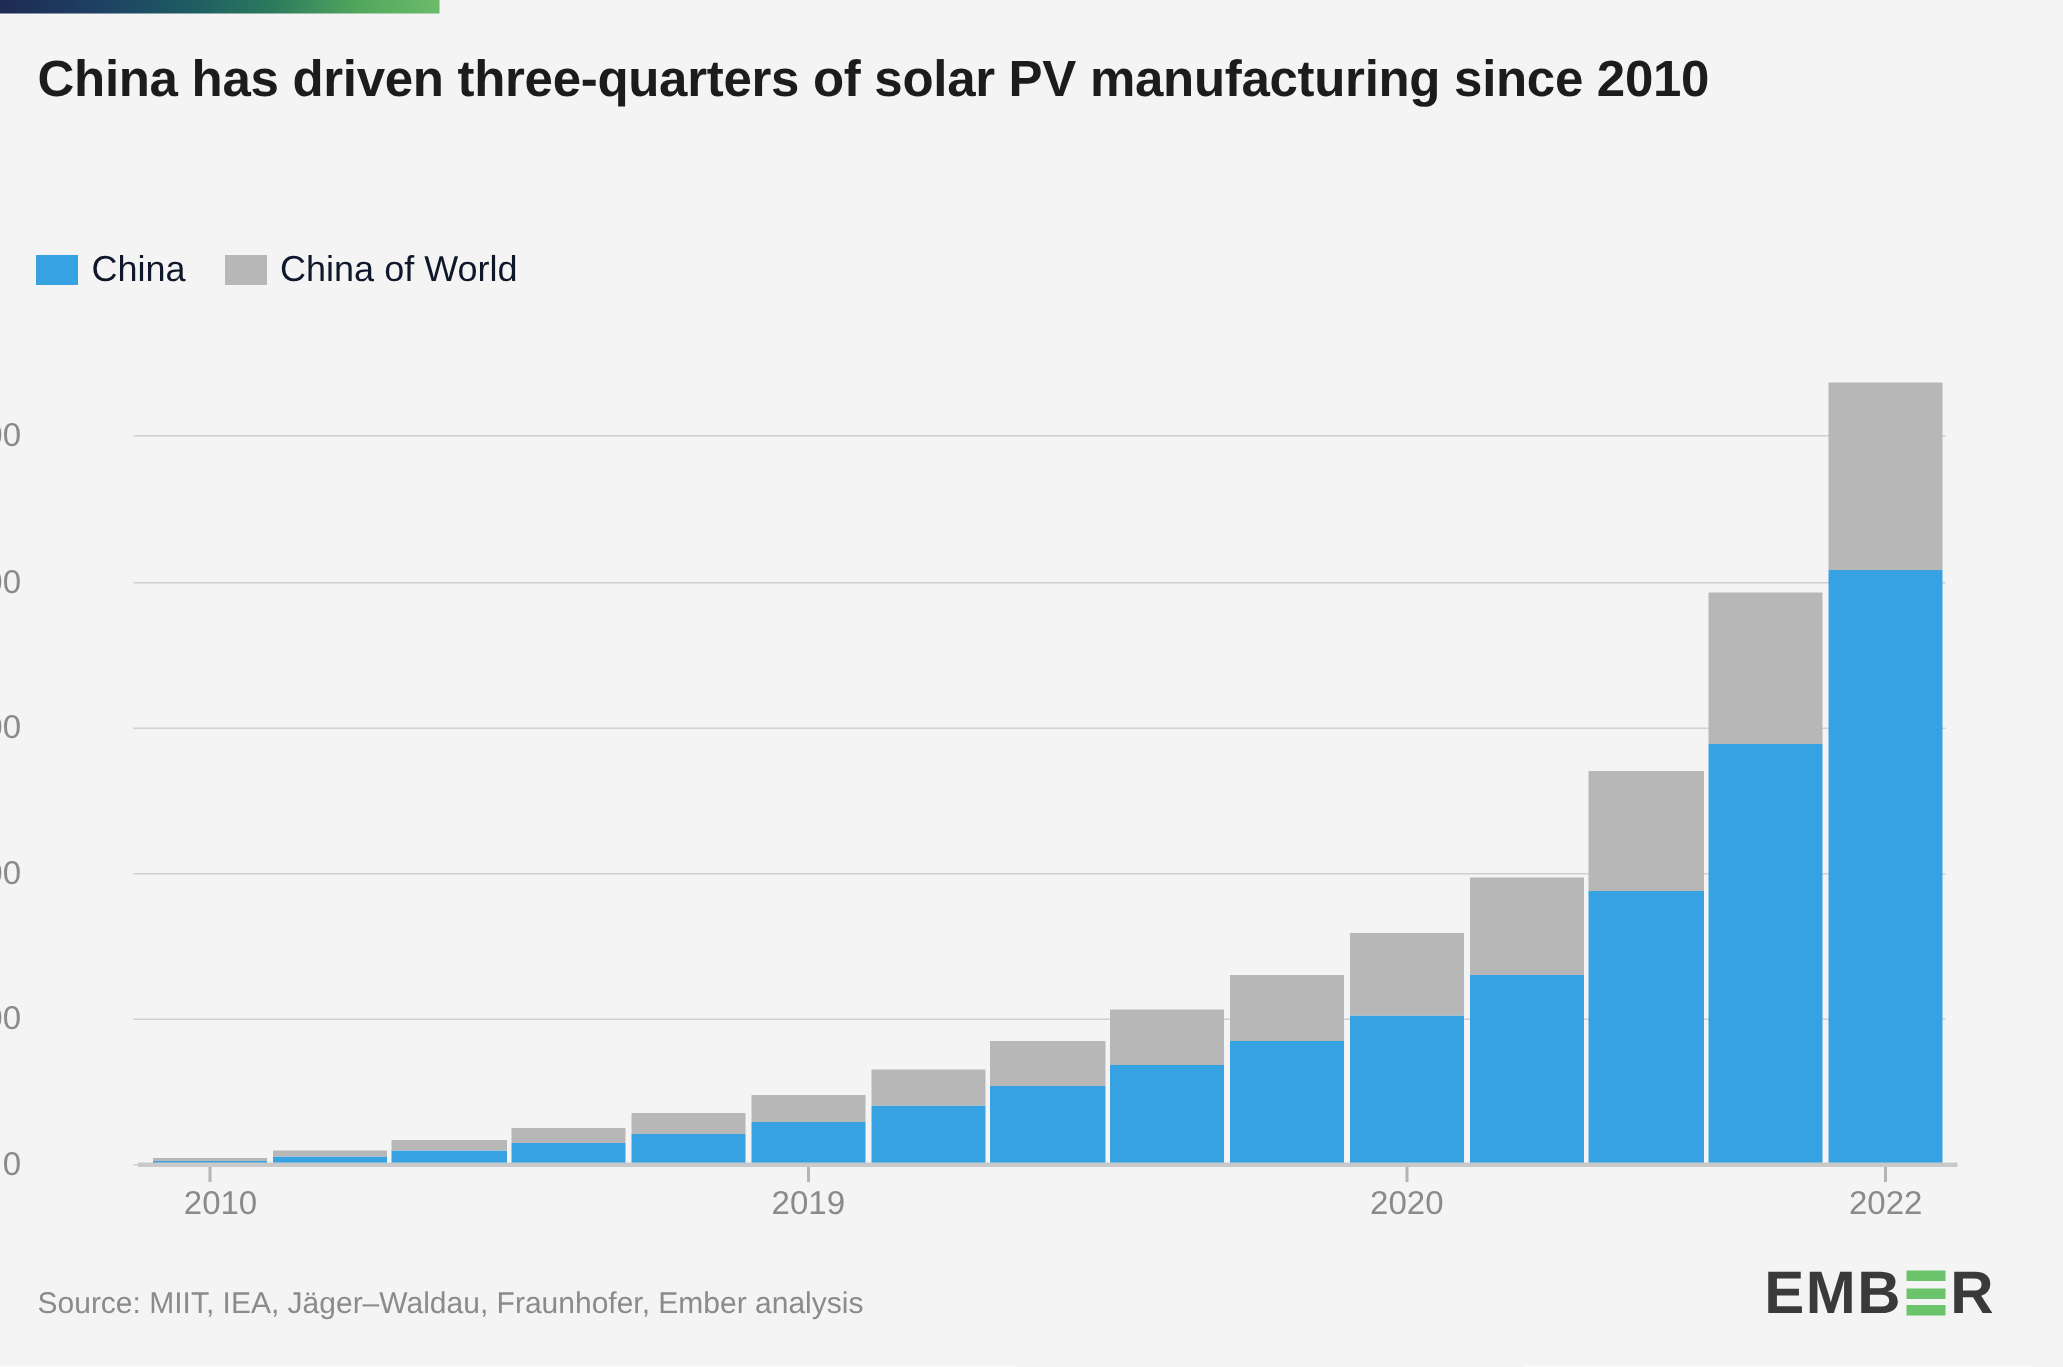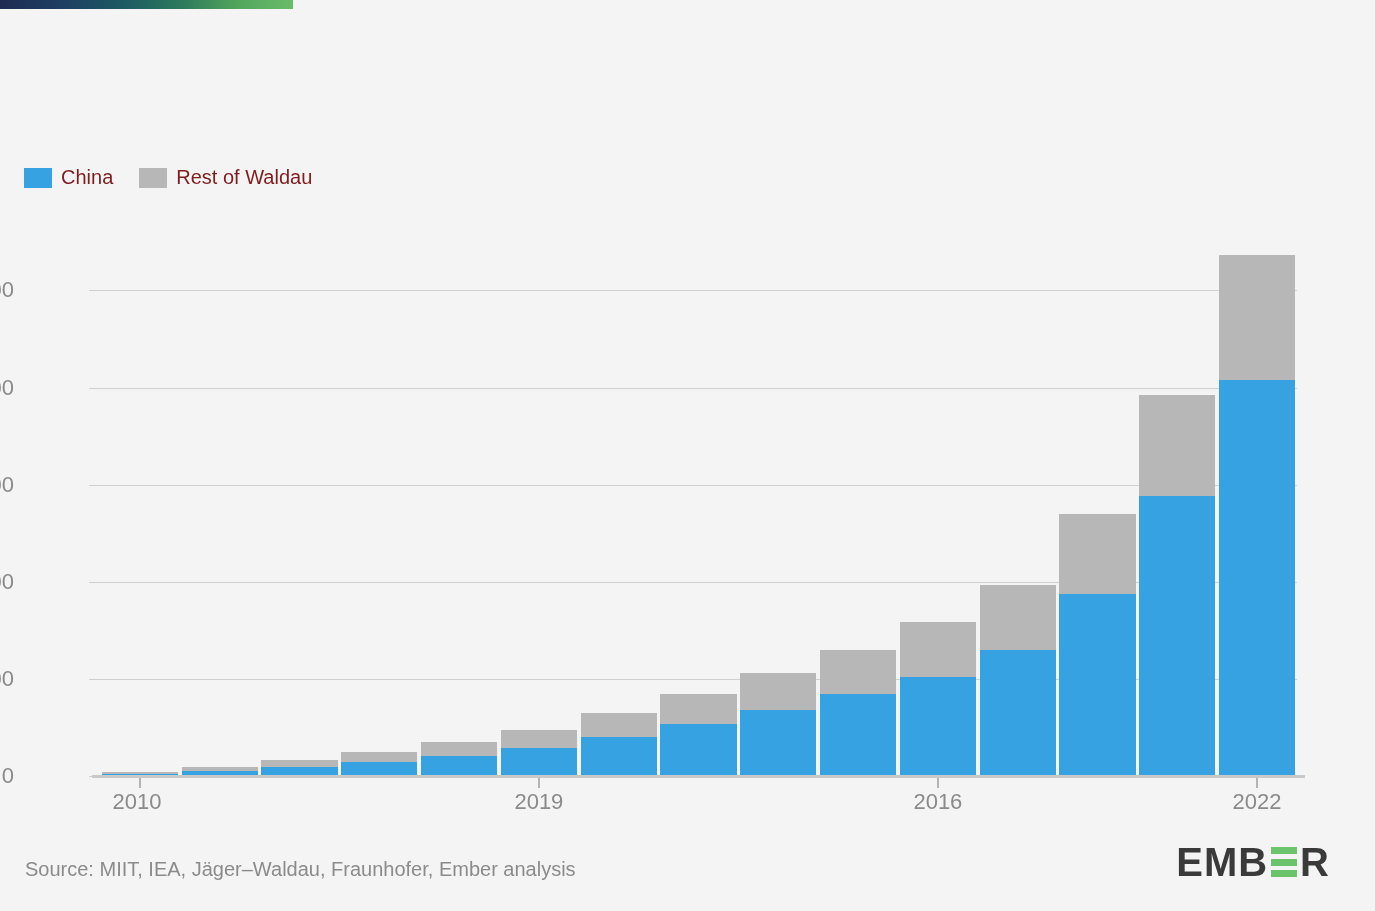--- a/index.html
+++ b/index.html
@@ -60,22 +60,22 @@
     display: flex;
     align-items: center;
     gap: 9px;
   }
   .legend-swatch {
     width: 28px;
     height: 20px;
     display: block;
   }
   .legend-label {
-    font-size: 20px;
-    color: #7f1d1d;
+    font-size: 24px;
+    color: #0f172a;
     white-space: nowrap;
   }
   
   #plot {
     position: absolute;
     left: 100px;
     top: 240px;
     width: 1197px;
     height: 536px;
   }
@@ -176,29 +176,30 @@
     background: #6bc46b;
   }
 </style>
 </head>
 <body>
 
 <div id="page">
 
   <div id="accent-bar"></div>
 
+  <div id="title">China has driven three-quarters of solar PV manufacturing since 2010</div>
 
   <div id="legend">
     <div class="legend-item">
       <span class="legend-swatch" style="background:#36a2e2"></span>
       <span class="legend-label">China</span>
     </div>
     <div class="legend-item">
       <span class="legend-swatch" style="background:#b7b7b7"></span>
-      <span class="legend-label">Rest of Waldau</span>
+      <span class="legend-label">China of World</span>
     </div>
   </div>
 
   <div id="plot">
     <div id="gridlines">
         <div class="gridline" style="top: 438.899px;"></div>
         <div class="gridline" style="top: 341.797px;"></div>
         <div class="gridline" style="top: 244.696px;"></div>
         <div class="gridline" style="top: 147.594px;"></div>
         <div class="gridline" style="top: 50.4928px;"></div>
@@ -274,25 +275,25 @@
           <div class="seg seg-china" style="bottom: 0px; height: 280.235px; background: rgb(54, 162, 226);"></div>
           <div class="seg seg-row" style="bottom: 280.235px; height: 100.403px; background: rgb(183, 183, 183);"></div>
         </div>
         <div class="bar-group" style="left: 1119px; width: 76.209px; height: 521.435px;">
           <div class="seg seg-china" style="bottom: 0px; height: 395.786px; background: rgb(54, 162, 226);"></div>
           <div class="seg seg-row" style="bottom: 395.786px; height: 125.649px; background: rgb(183, 183, 183);"></div>
         </div>
       </div>
     <div id="xticks">
         <div class="xtick-mark" style="left: 38.9px;"></div>
-        <div class="xtick-label" style="left: 37px;">2010</div>
+        <div class="xtick-label" style="left: 47px;">2010</div>
         <div class="xtick-mark" style="left: 437.9px;"></div>
         <div class="xtick-label" style="left: 438.9px;">2019</div>
         <div class="xtick-mark" style="left: 836.9px;"></div>
-        <div class="xtick-label" style="left: 837.9px;">2016</div>
+        <div class="xtick-label" style="left: 837.9px;">2020</div>
         <div class="xtick-mark" style="left: 1156.1px;"></div>
         <div class="xtick-label" style="left: 1157.1px;">2022</div>
       </div>
     <div id="axis-zero"></div>
   </div>
 
   <div id="source">Source: MIIT, IEA, Jäger–Waldau, Fraunhofer, Ember analysis</div>
 
   <div id="logo">
     <span class="logo-text">EMB</span>

